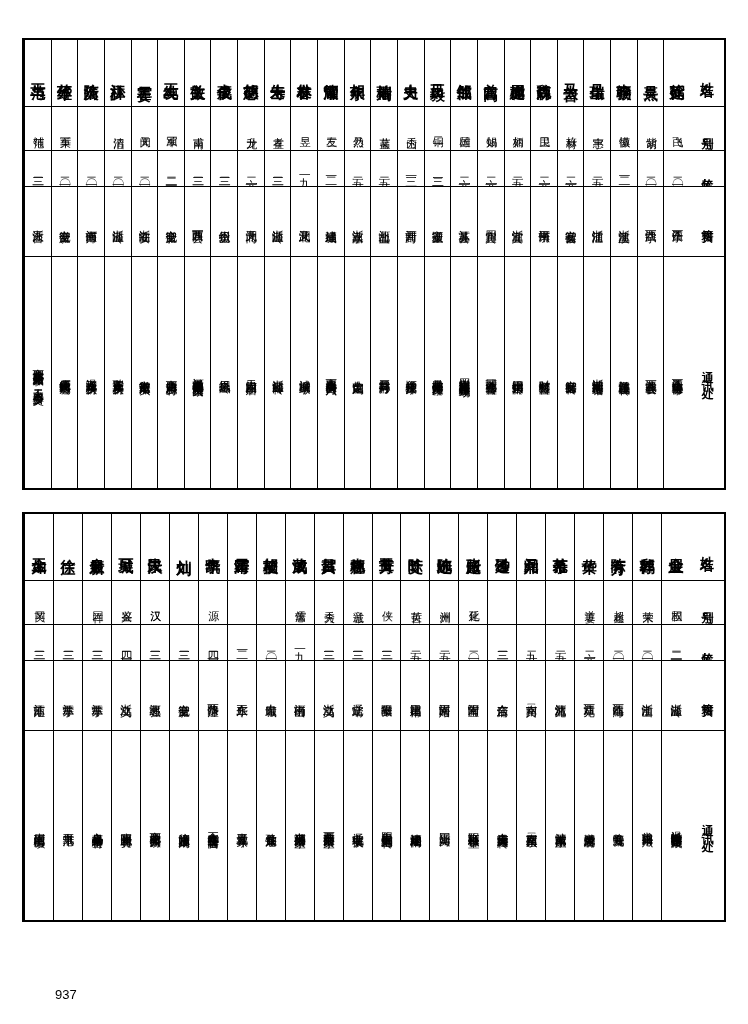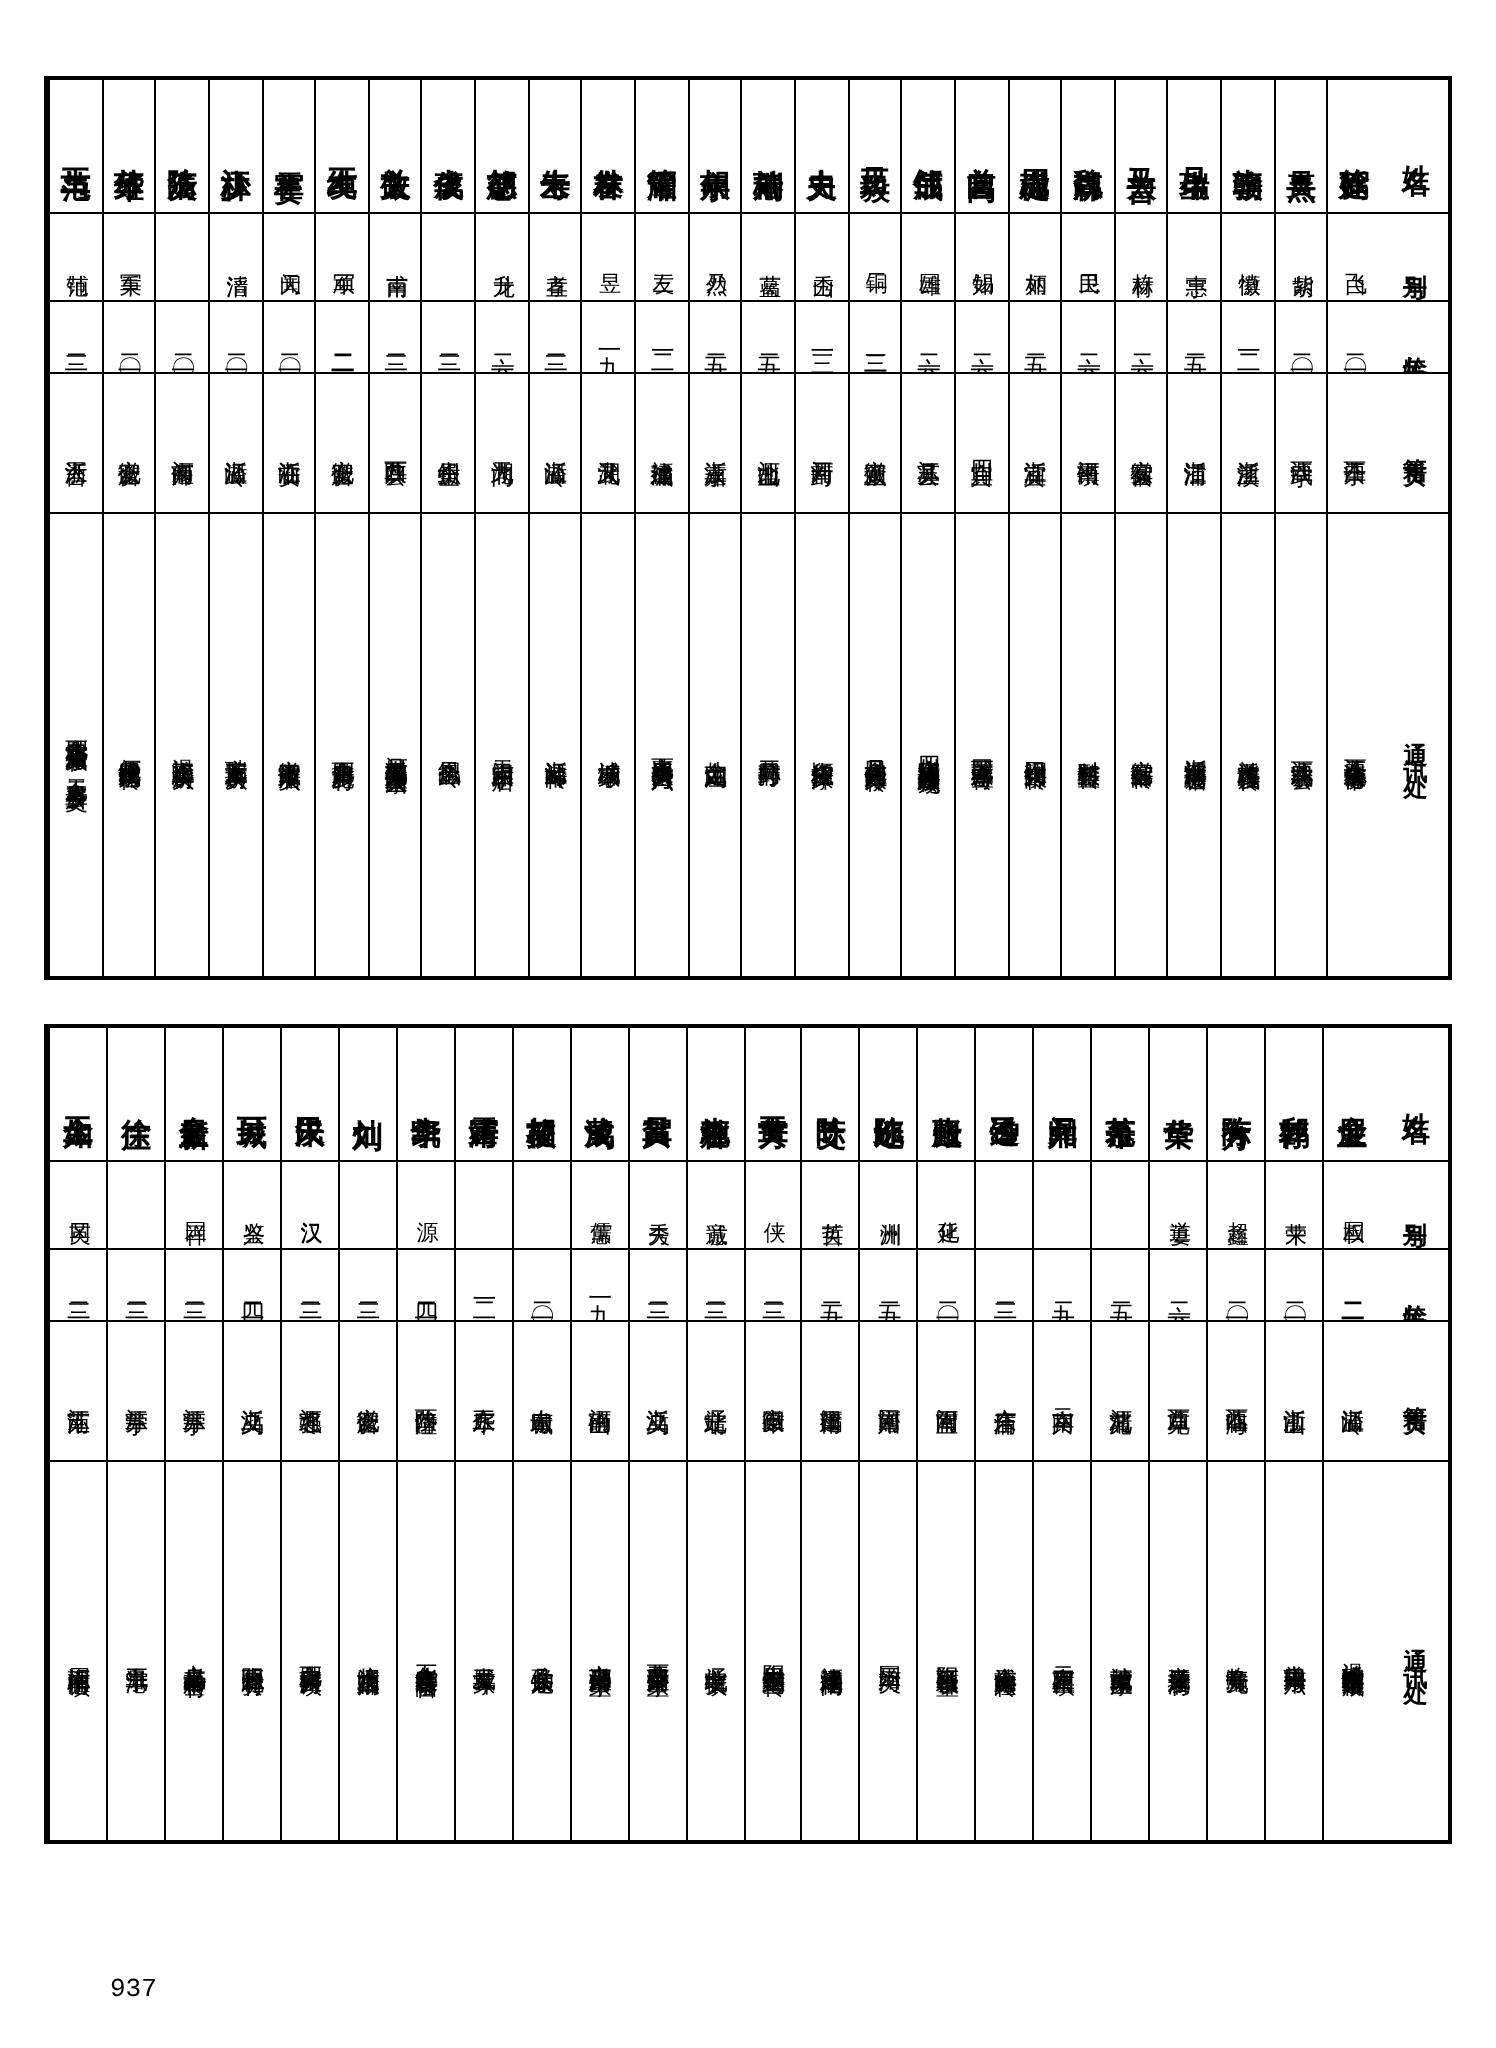--- a/index.html
+++ b/index.html
@@ -89,21 +89,21 @@
   .header-col .r-alias .v  { font-size: 12px; letter-spacing: 1px;}
   .header-col .r-age .v    { font-size: 12px; letter-spacing: 1px;}
   .header-col .r-origin .v { font-size: 12px; letter-spacing: 2px;}
   .header-col .r-addr .v   { font-size: 12px; letter-spacing: 8px; }
 
   .page-number {
     position: absolute;
     left: 55px;
     bottom: 22px;
     font-size: 13px;
-    font-family: Liberation Mono, monospace;
+    font-family: Liberation Sans, sans-serif;
   }
 </style>
 </head>
 <body>
 
 <div class="page">
 
   <div class="table-block" id="block1">
       <div class="col header-col">
         <div class="cell r-name">

